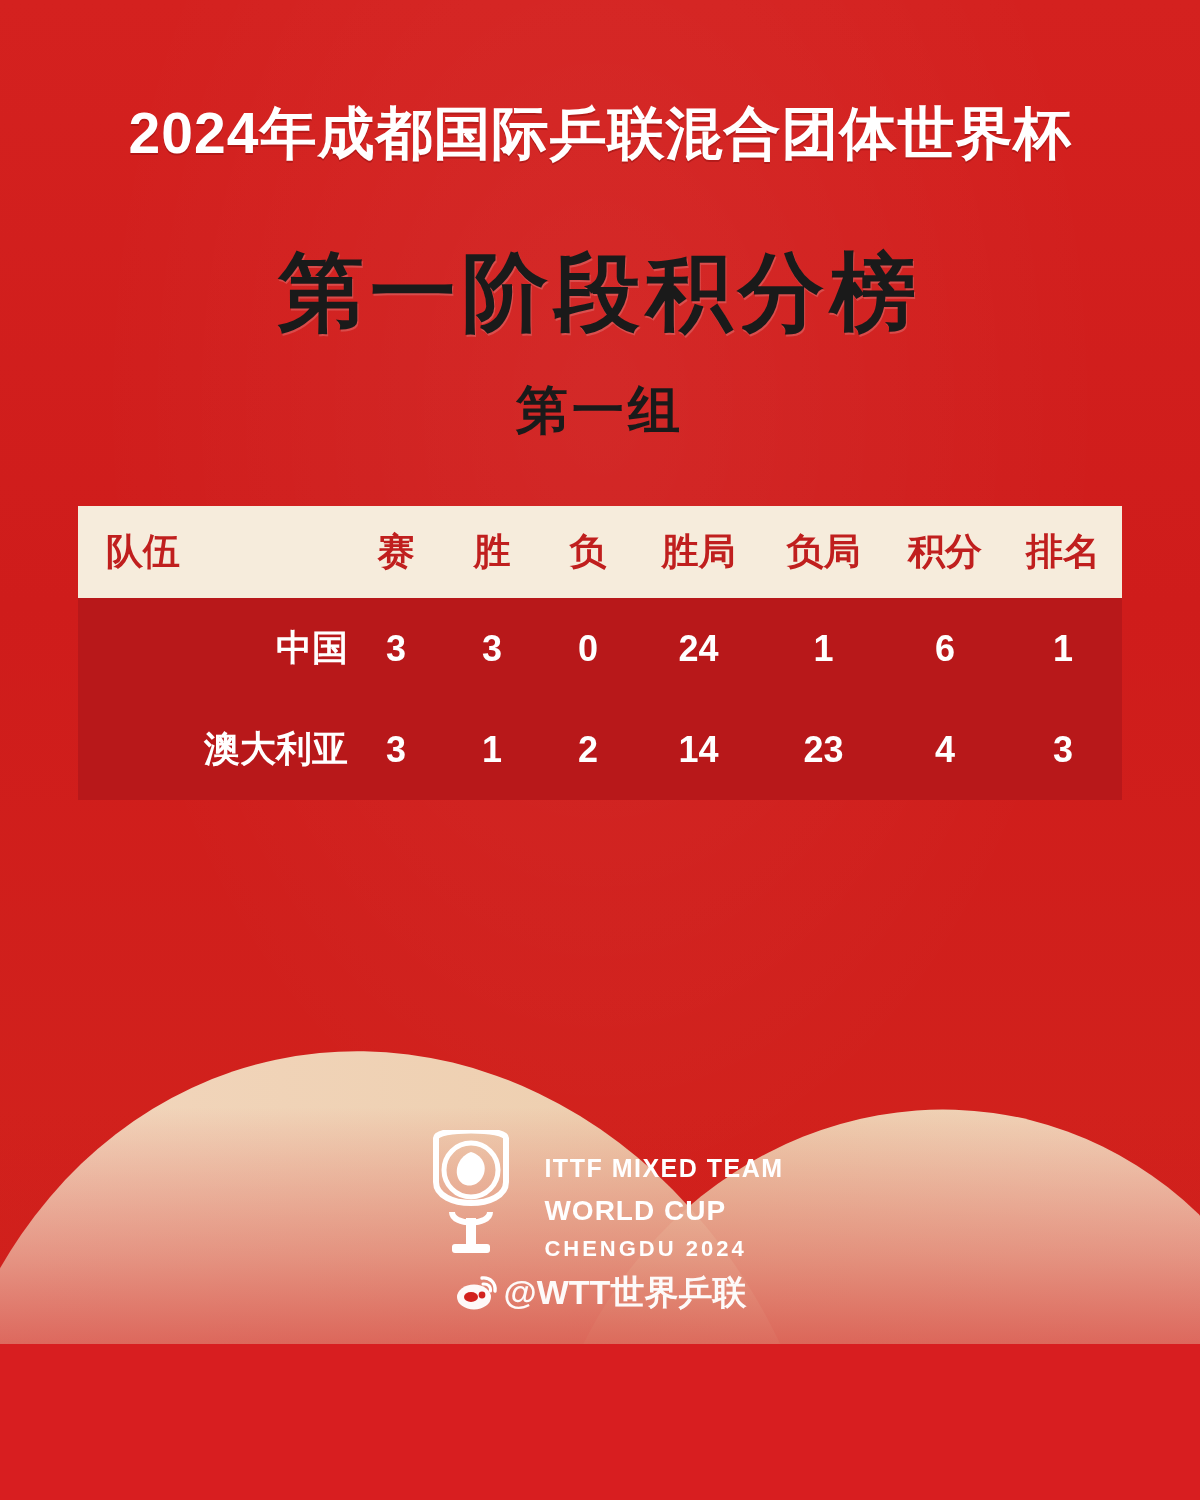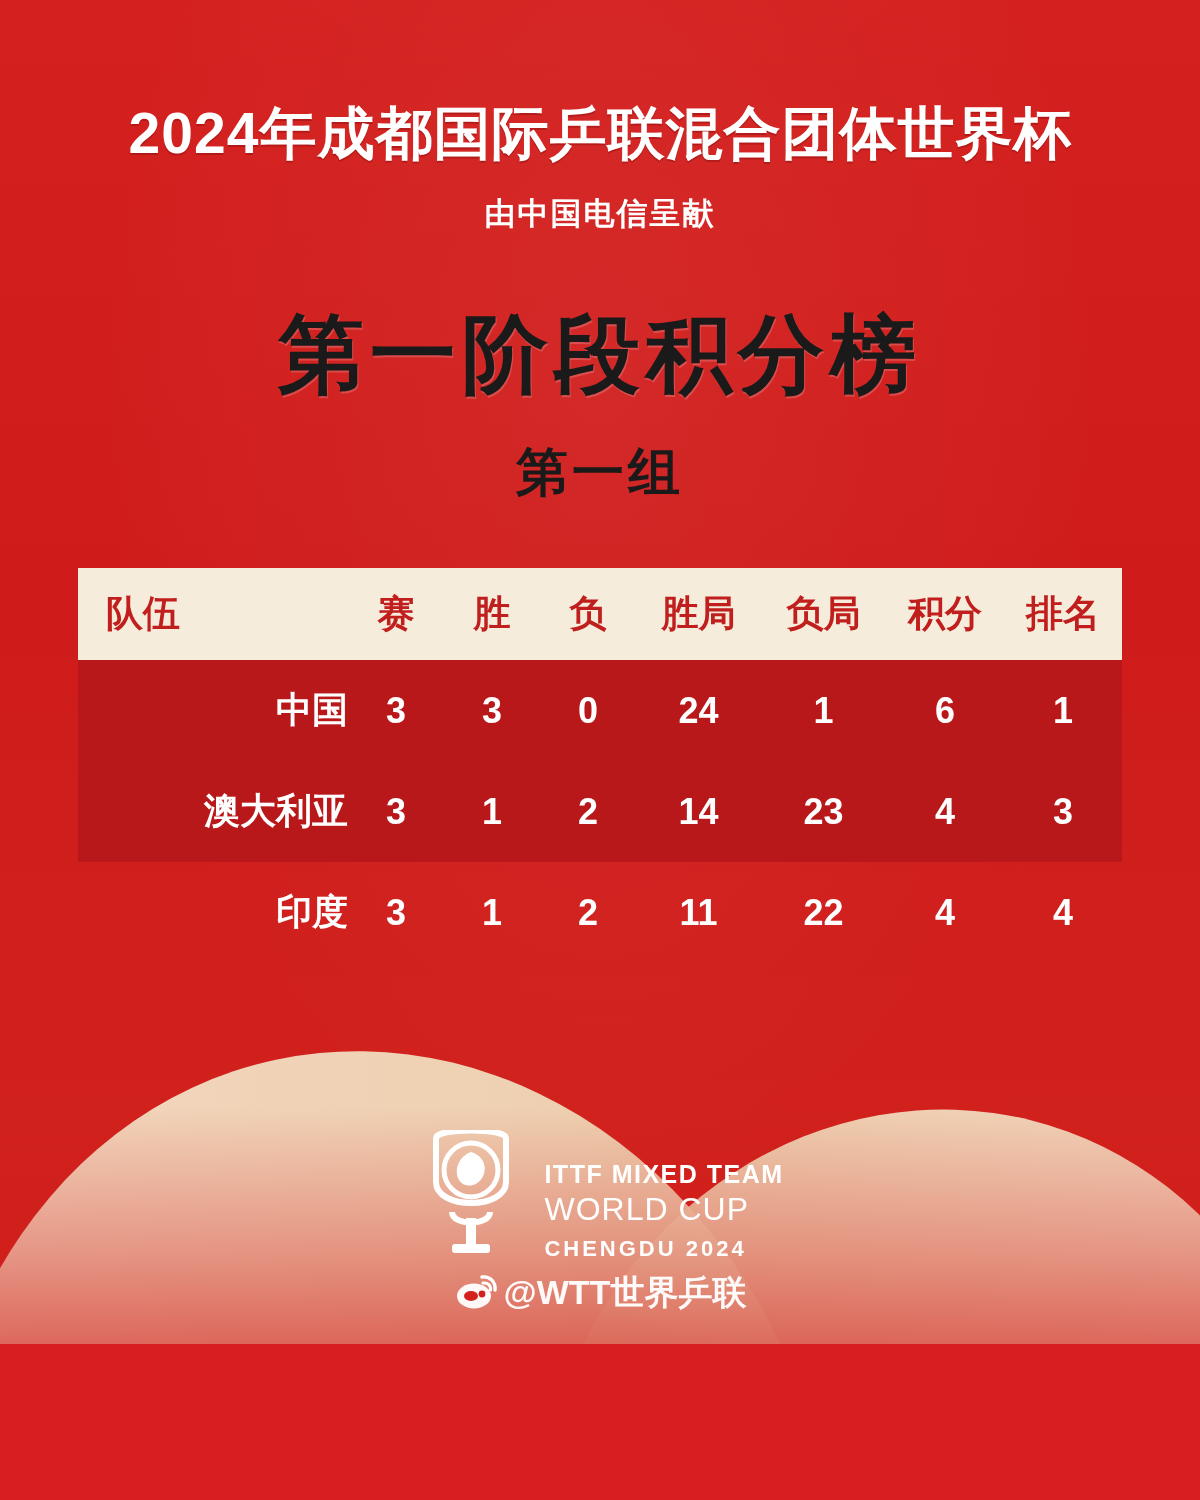--- a/index.html
+++ b/index.html
@@ -132,29 +132,29 @@
     top: 1130px;
     display: flex;
     justify-content: center;
     align-items: flex-end;
     gap: 18px;
     z-index: 6;
   }
   .logo-mark { width: 110px; height: 130px; }
   .logo-text { color: #ffffff; line-height: 1; }
   .logo-text .l1 { font-size: 25px; font-weight: bold; letter-spacing: 1.5px; }
-  .logo-text .l2 { font-size: 32px; font-weight: normal; letter-spacing: 1px; margin-top: 6px; }
+  .logo-text .l2 { font-size: 28px; font-weight: bold; letter-spacing: 1px; margin-top: 16px; }
   .logo-text .l3 { font-size: 22px; font-weight: bold; letter-spacing: 3px; margin-top: 13px; }
 
   .watermark {
     position: absolute;
     left: 0; right: 0;
     bottom: 28px;
     display: flex;
-    align-items: flex-start;
+    align-items: center;
     justify-content: center;
     gap: 6px;
     z-index: 7;
   }
   .wb-icon { width: 44px; height: 44px; }
   .watermark .wm-text {
     color: #ffffff;
     font-size: 34px;
     font-weight: bold;
     opacity: .96;
@@ -166,21 +166,20 @@
 <div class="poster">
 
   <div class="swoosh s1"></div>
   <div class="swoosh s2"></div>
   <div class="swoosh-mask"></div>
   <div class="veil"></div>
 
   <div class="content">
 
     <div class="title-main">2024年成都国际乒联混合团体世界杯</div>
-    <div class="title-sub">由中国电信呈献</div>
 
     <div class="headline">第一阶段积分榜</div>
     <div class="group-label">第一组</div>
 
     <div class="table-wrap">
       <table class="standings">
         <colgroup>
           <col style="width:270px">
           <col style="width:96px">
           <col style="width:96px">
@@ -216,30 +215,20 @@
           <tr class="row-hl">
             <td class="team-col">澳大利亚</td>
             <td>3</td>
             <td>1</td>
             <td>2</td>
             <td>14</td>
             <td>23</td>
             <td>4</td>
             <td>3</td>
           </tr>
-          <tr class="row-plain">
-            <td class="team-col">印度</td>
-            <td>3</td>
-            <td>1</td>
-            <td>2</td>
-            <td>11</td>
-            <td>22</td>
-            <td>4</td>
-            <td>4</td>
-          </tr>
         </tbody>
       </table>
     </div>
   </div>
 
   <div class="logo-block">
     <span class="logo-mark">
       <svg viewBox="0 0 110 130" width="110" height="130" aria-hidden="true">
         <path d="M20 8 C20 -2 90 -2 90 8 L90 52 C90 80 20 80 20 52 Z" fill="none" stroke="#ffffff" stroke-width="6"></path>
         <circle cx="55" cy="40" r="27" fill="none" stroke="#ffffff" stroke-width="5"></circle>

